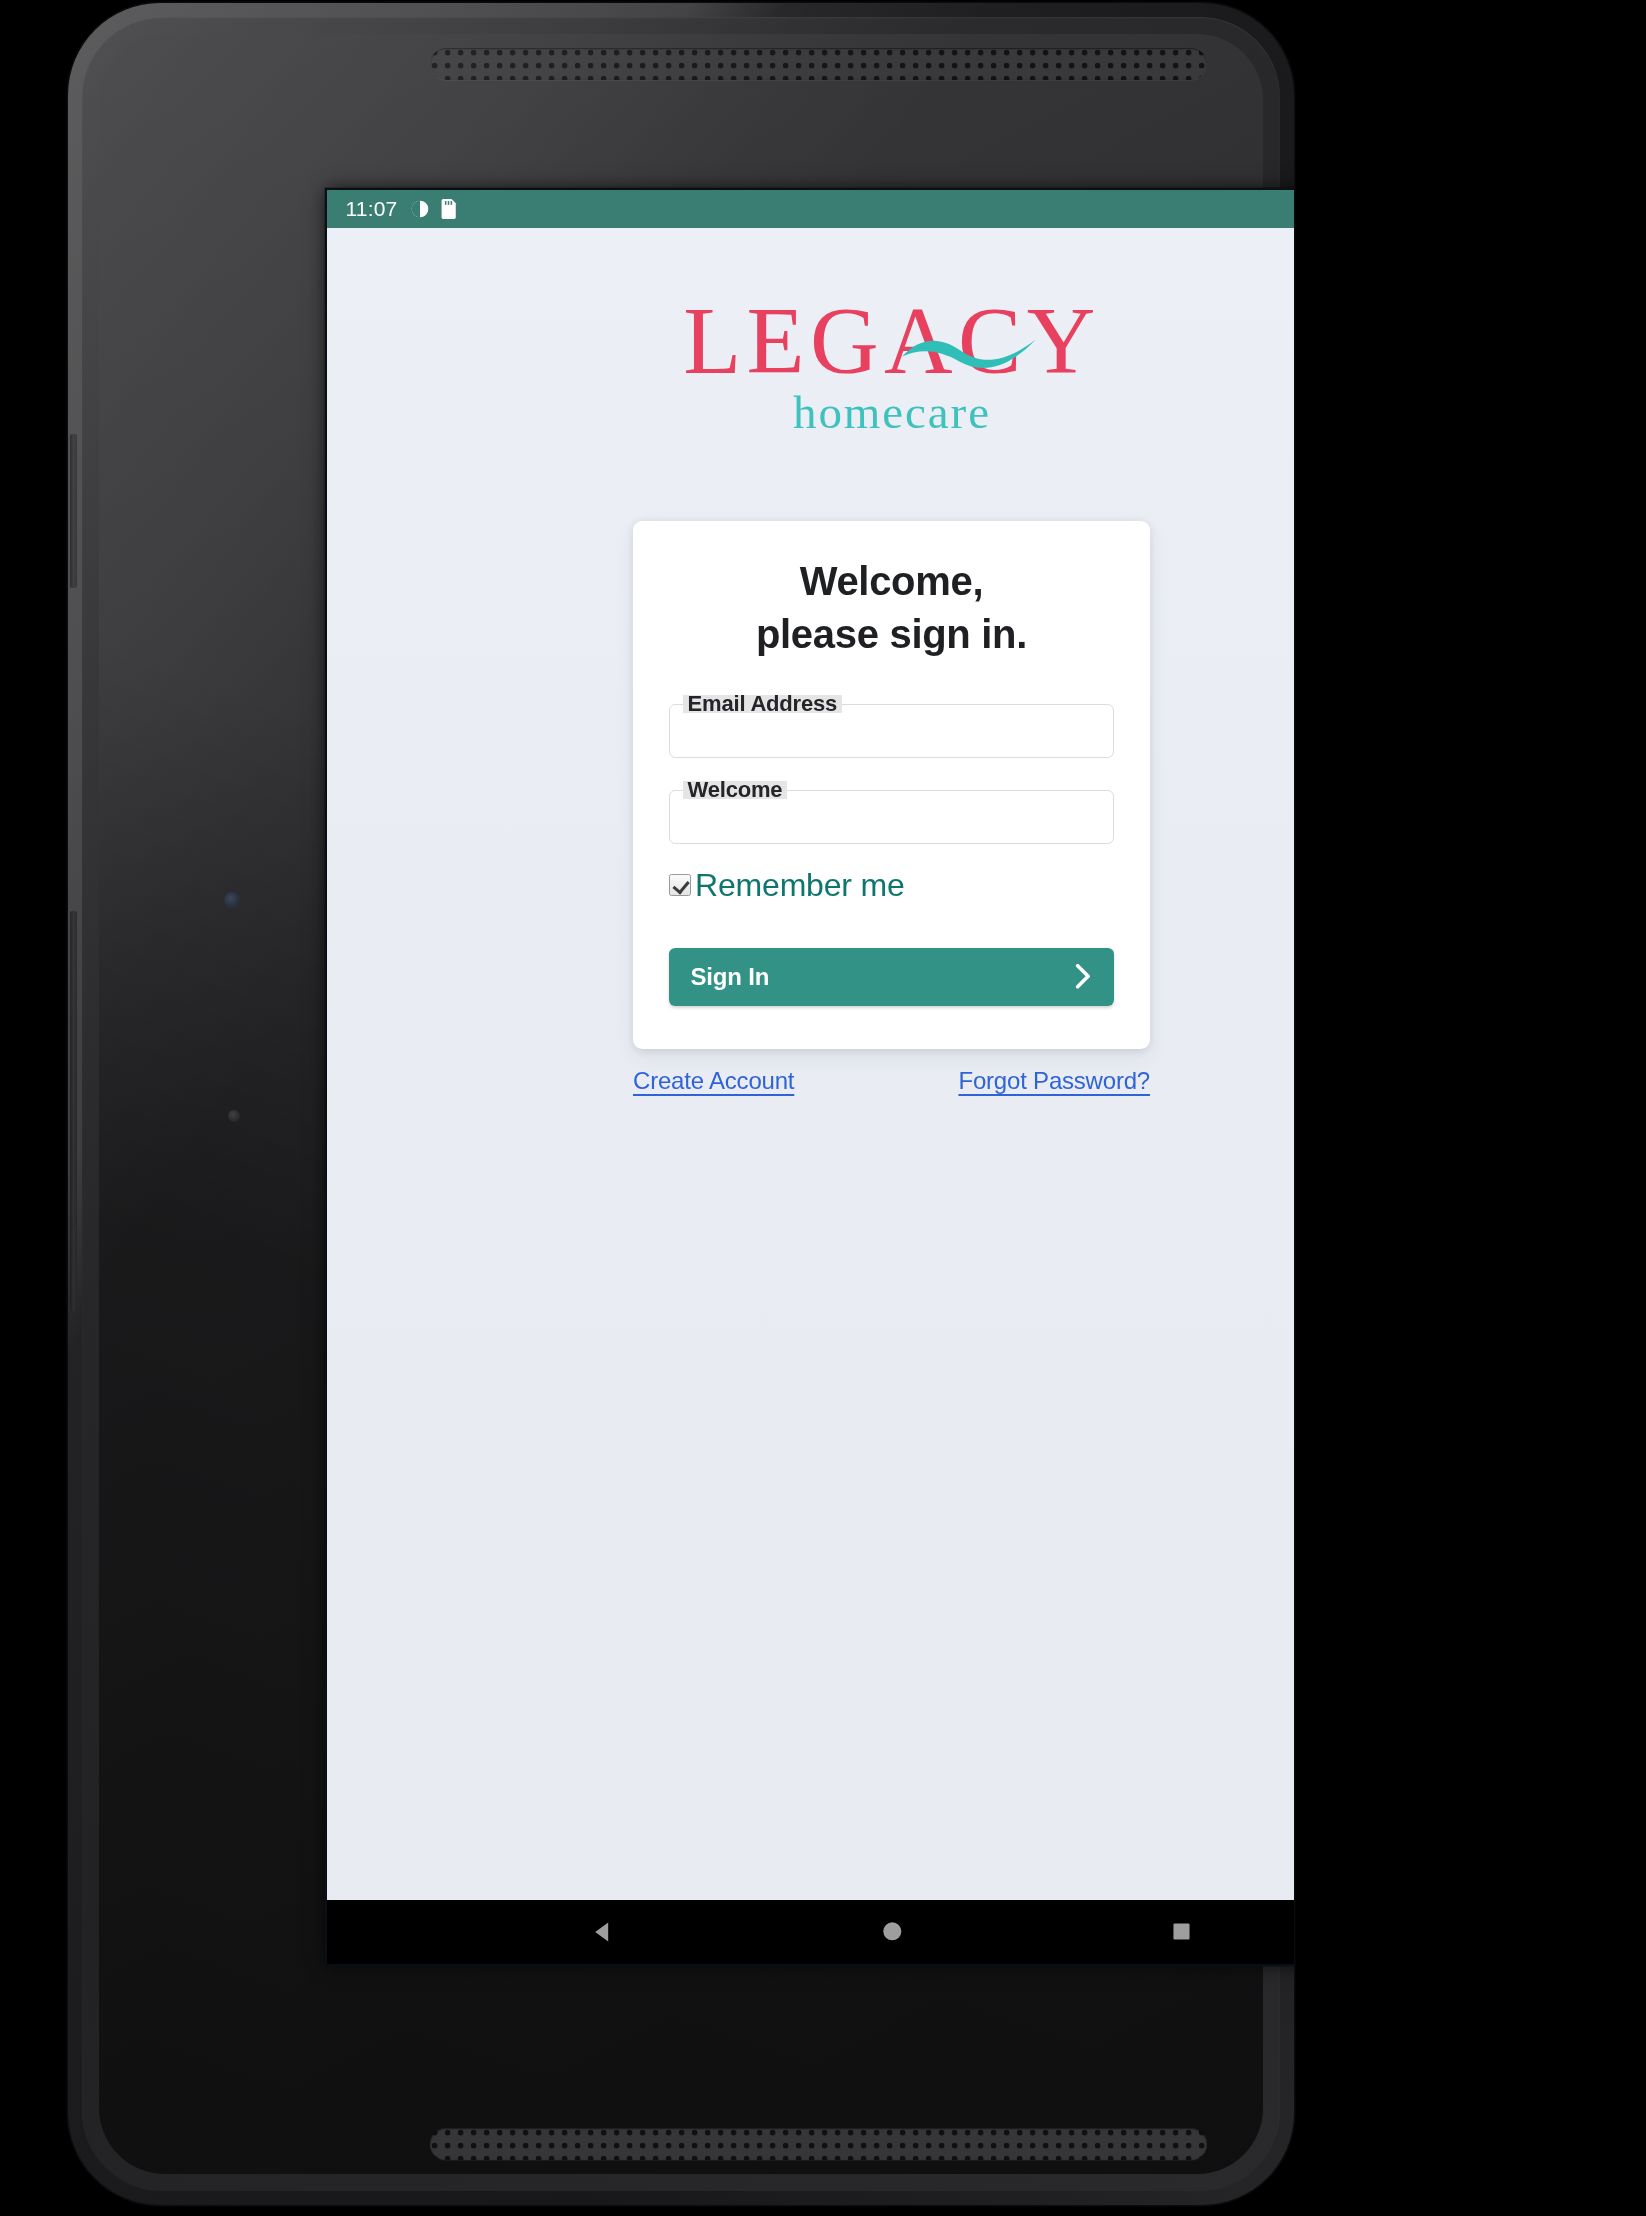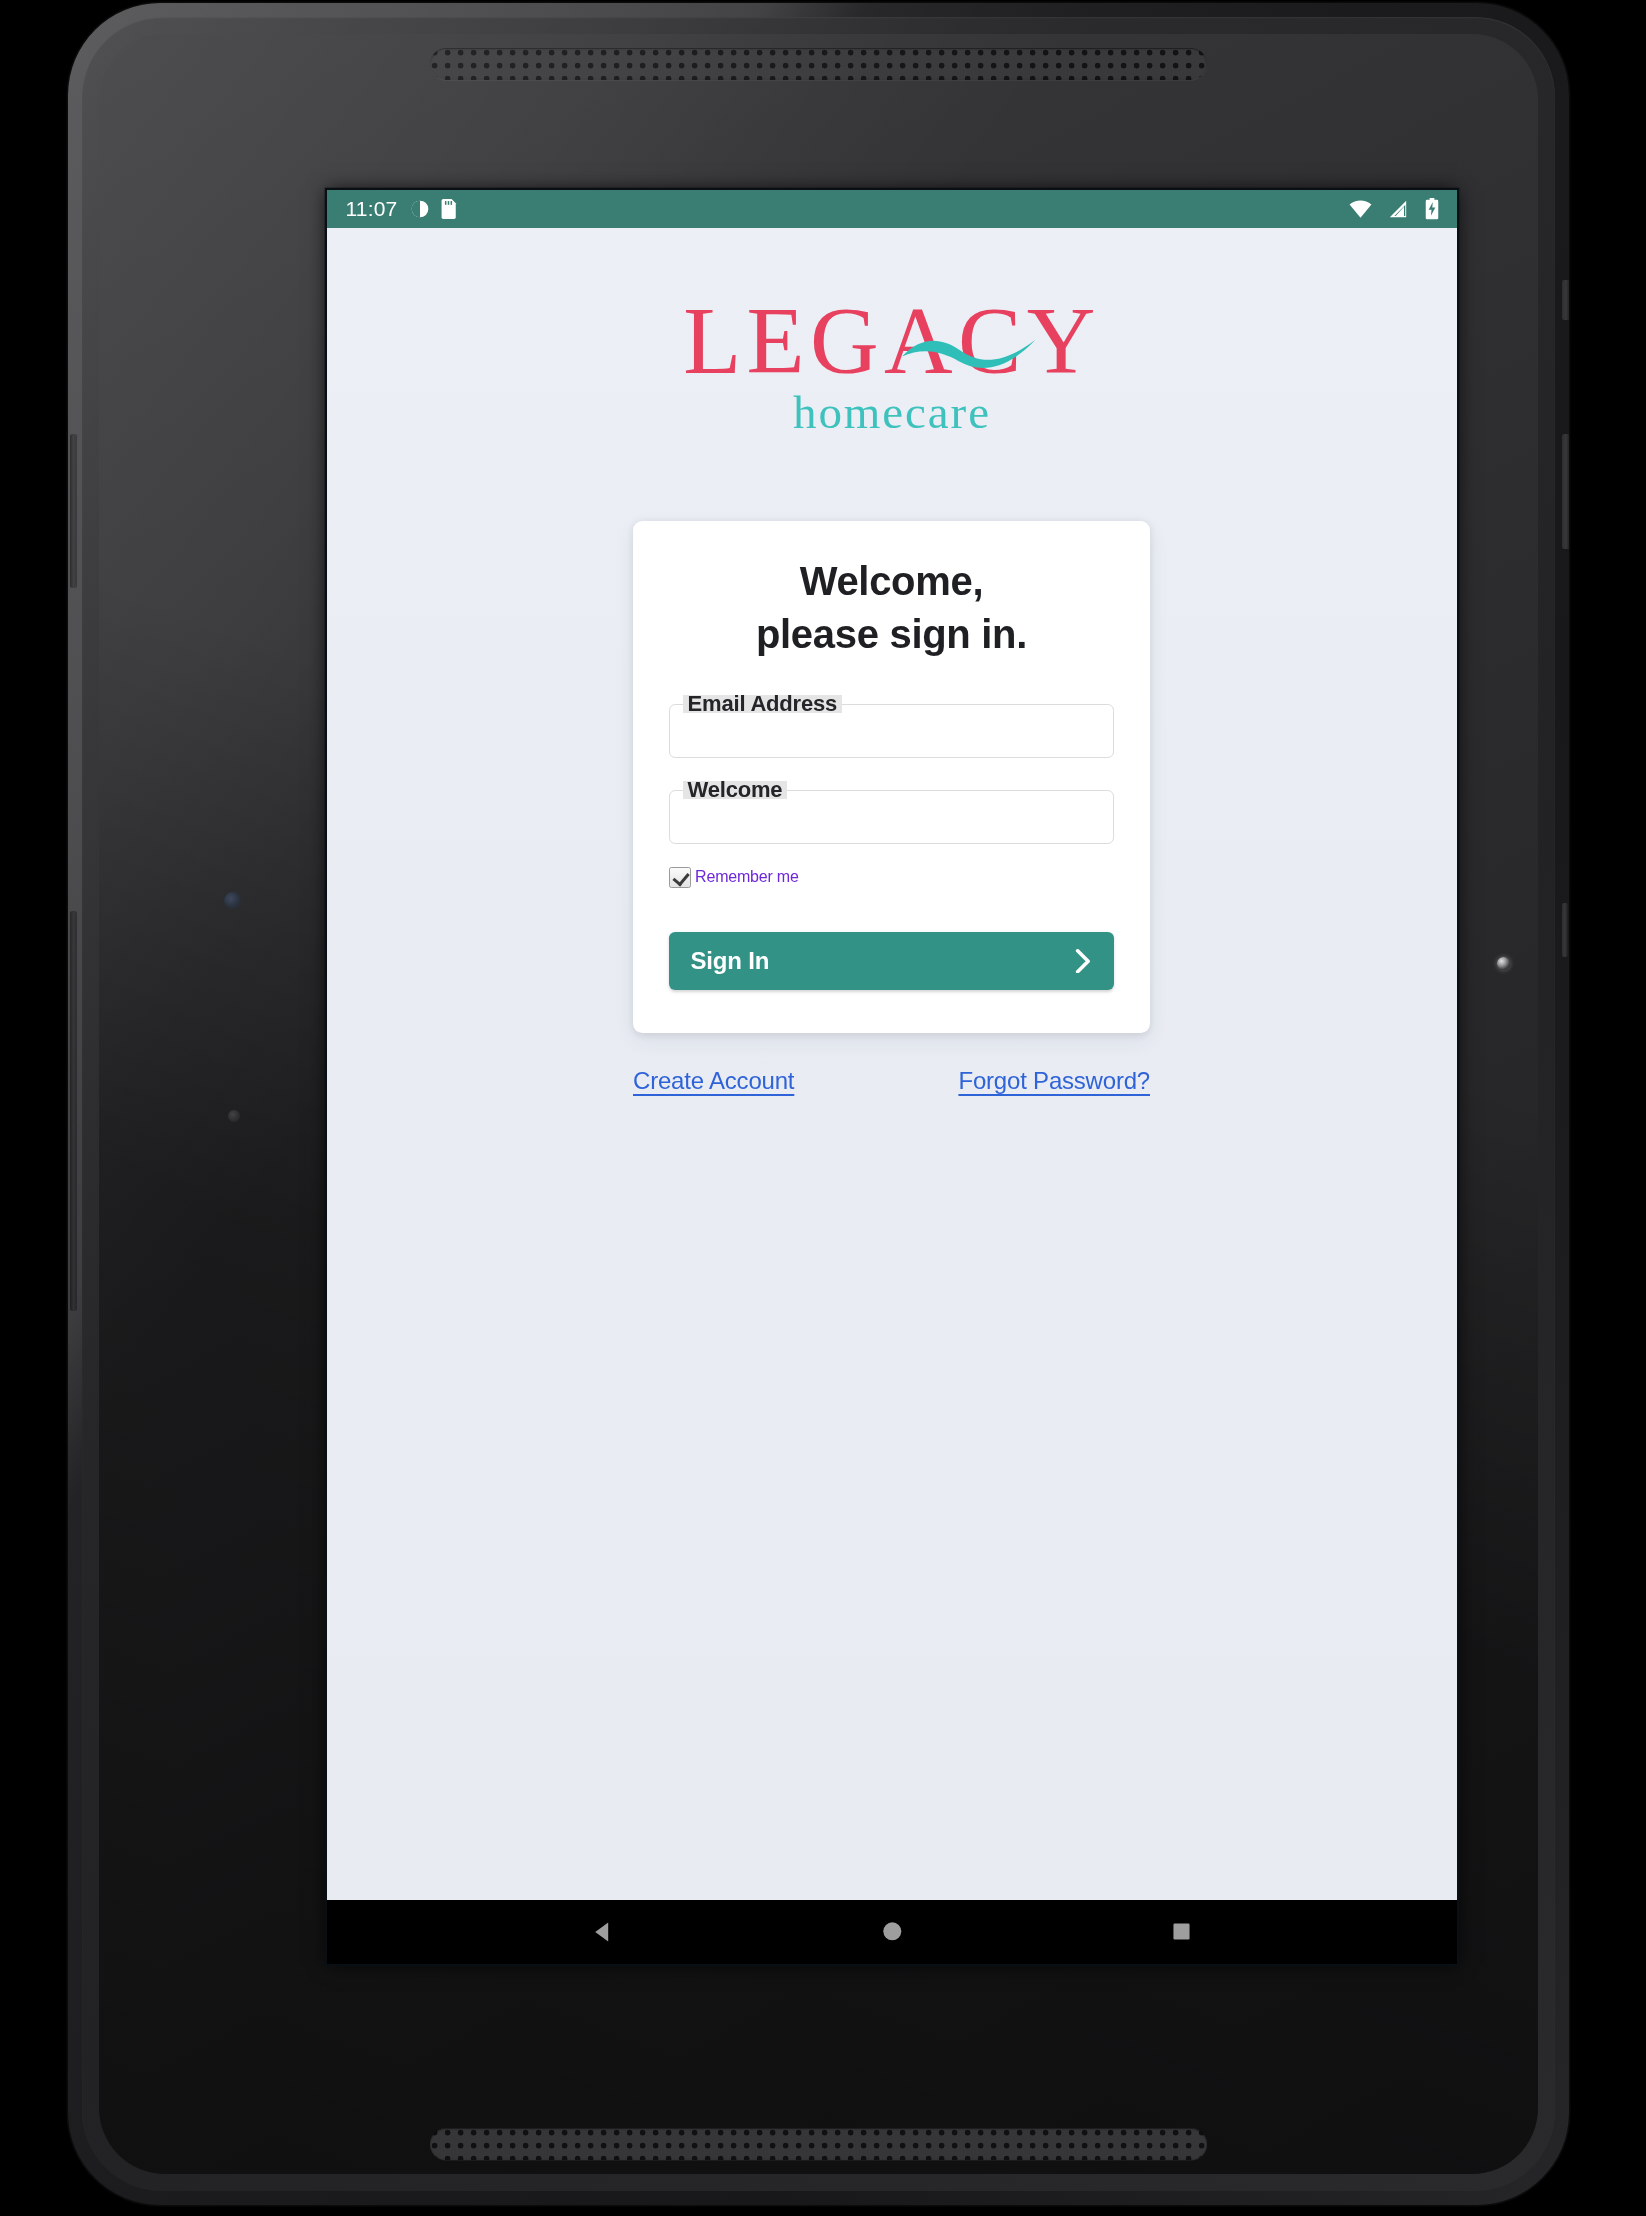--- a/index.html
+++ b/index.html
@@ -14,21 +14,21 @@
     position: relative;
     overflow: hidden;
     font-family: "Liberation Sans", sans-serif;
   }
 
   
   #device-frame {
     position: absolute;
     left: 68px;
     top: 3.1px;
-    width: 1501px;
+    width: 1226px;
     height: 2202px;
     border-radius: 92px;
     background:
       linear-gradient(118deg,
         #4a4a4c 0%,
         #444446 14%,
         #3c3c3e 26%,
         #232325 30%,
         #1b1b1d 48%,
         #18181a 70%,
@@ -315,22 +315,22 @@
     position: absolute;
     left: 6.2px;
     top: 2.3px;
     width: 7px;
     height: 12.3px;
     border: solid #3b3b3b;
     border-width: 0 3.1px 3.1px 0;
     transform: rotate(40deg);
   }
   #remember-label {
-    font-size: 16px;
-    color: #6d28d9;
+    font-size: 32px;
+    color: #0f766e;
     letter-spacing: -0.2px;
     font-family: "Liberation Sans", sans-serif;
   }
 
   
   #signin-button {
     display: flex;
     align-items: center;
     width: 100%;
     height: 58px;

